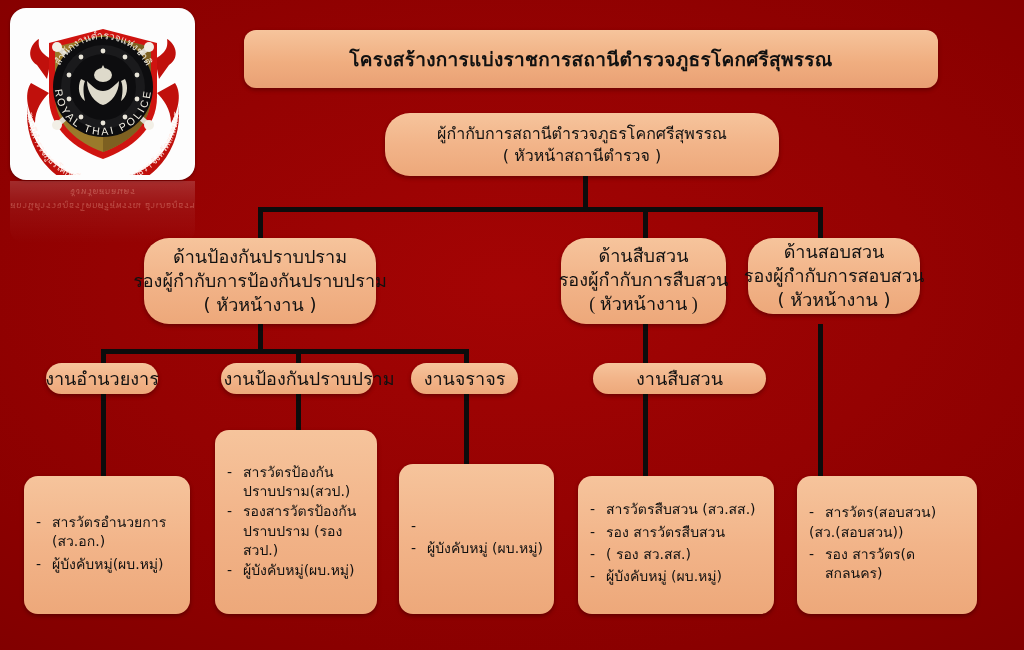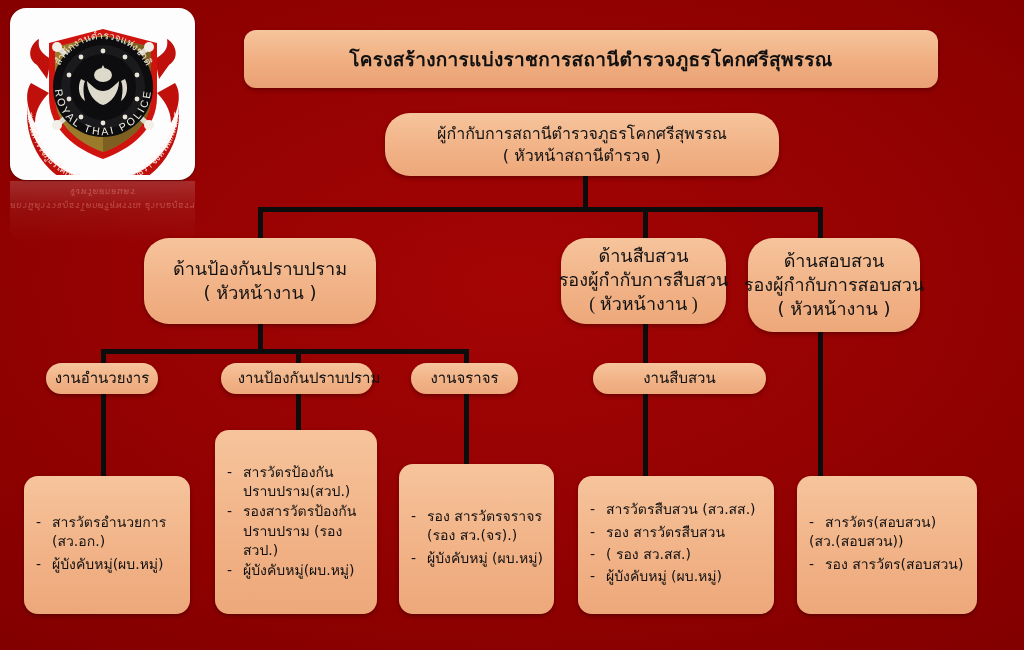--- a/index.html
+++ b/index.html
@@ -90,21 +90,21 @@
     display: flex;
     flex-direction: column;
     justify-content: center;
     color: #111;
   }
   .node.center { align-items: center; text-align: center; border-radius: 25px; }
   .node .ln { line-height: 1.32; white-space: nowrap; }
 
   .n-lvl1 { font-size: 16px; }
   .n-lvl2 { font-size: 18px; }
-  .n-lvl3 { font-size: 15px; }
+  .n-lvl3 { font-size: 18px; }
   .n-leaf { font-size: 14px; }
 
   
   .blist { padding: 0 10px 0 12px; }
   .bitem {
     display: flex;
     align-items: flex-start;
     margin-bottom: 3px;
     line-height: 1.38;
   }
@@ -226,30 +226,31 @@
 
   <div class="ln-v" style="left:818px; top:324px; height:152px;"></div>
 
   <div class="node center n-lvl1" style="left:385px; top:113px; width:394px; height:63px;">
     <div class="ln">ผู้กำกับการสถานีตำรวจภูธรโคกศรีสุพรรณ</div>
     <div class="ln">( หัวหน้าสถานีตำรวจ )</div>
   </div>
 
   <div class="node center n-lvl2" style="left:144px; top:238px; width:232px; height:86px;">
     <div class="ln">ด้านป้องกันปราบปราม</div>
+    <div class="ln">รองผู้กำกับการป้องกันปราบปราม</div>
     <div class="ln">( หัวหน้างาน )</div>
   </div>
 
   <div class="node center n-lvl2" style="left:561px; top:238px; width:165px; height:86px;font-family:Liberation Serif, serif;">
     <div class="ln">ด้านสืบสวน</div>
     <div class="ln">รองผู้กำกับการสืบสวน</div>
     <div class="ln">( หัวหน้างาน )</div>
   </div>
 
-  <div class="node center n-lvl2" style="left:748px; top:238px; width:172px; height:94px;">
+  <div class="node center n-lvl2" style="left:748px; top:238px; width:172px; height:76px;">
     <div class="ln">ด้านสอบสวน</div>
     <div class="ln">รองผู้กำกับการสอบสวน</div>
     <div class="ln">( หัวหน้างาน )</div>
   </div>
 
   <div class="node center n-lvl3" style="left:46px; top:363px; width:112px; height:31px;">
     <div class="ln">งานอำนวยงาร</div>
   </div>
 
   <div class="node center n-lvl3" style="left:221px; top:363px; width:152px; height:31px;padding-left:24px;">
@@ -301,24 +302,20 @@
         <span class="dash">-</span>
         <span class="btxt">ผู้บังคับหมู่(ผบ.หมู่)</span>
       </div>
     </div>
   </div>
 
   <div class="node n-leaf" style="left:399px; top:464px; width:155px; height:150px;">
     <div class="blist">
       <div class="bitem">
         <span class="dash">-</span>
-        <span class="btxt">
-          <span style="display:block">รอง สารวัตรจราจร</span>
-          <span style="display:block">(รอง สว.(จร).)</span>
-        </span>
       </div>
       <div class="bitem">
         <span class="dash">-</span>
         <span class="btxt">ผู้บังคับหมู่ (ผบ.หมู่)</span>
       </div>
     </div>
   </div>
 
   <div class="node n-leaf" style="left:578px; top:476px; width:196px; height:138px;">
     <div class="blist">
@@ -346,19 +343,19 @@
       <div class="bitem">
         <span class="dash">-</span>
         <span class="btxt">
           <span style="display:block">สารวัตร(สอบสวน)</span>
           <span style="display:block; margin-left:-16px">(สว.(สอบสวน))</span>
         </span>
       </div>
       <div class="bitem">
         <span class="dash">-</span>
         <span class="btxt">
-          <span style="display:block">รอง สารวัตร(สอบสวน)</span>
+          <span style="display:block">รอง สารวัตร(ดสกลนคร)</span>
         </span>
       </div>
     </div>
   </div>
 
 </div>
 
 </body></html>

